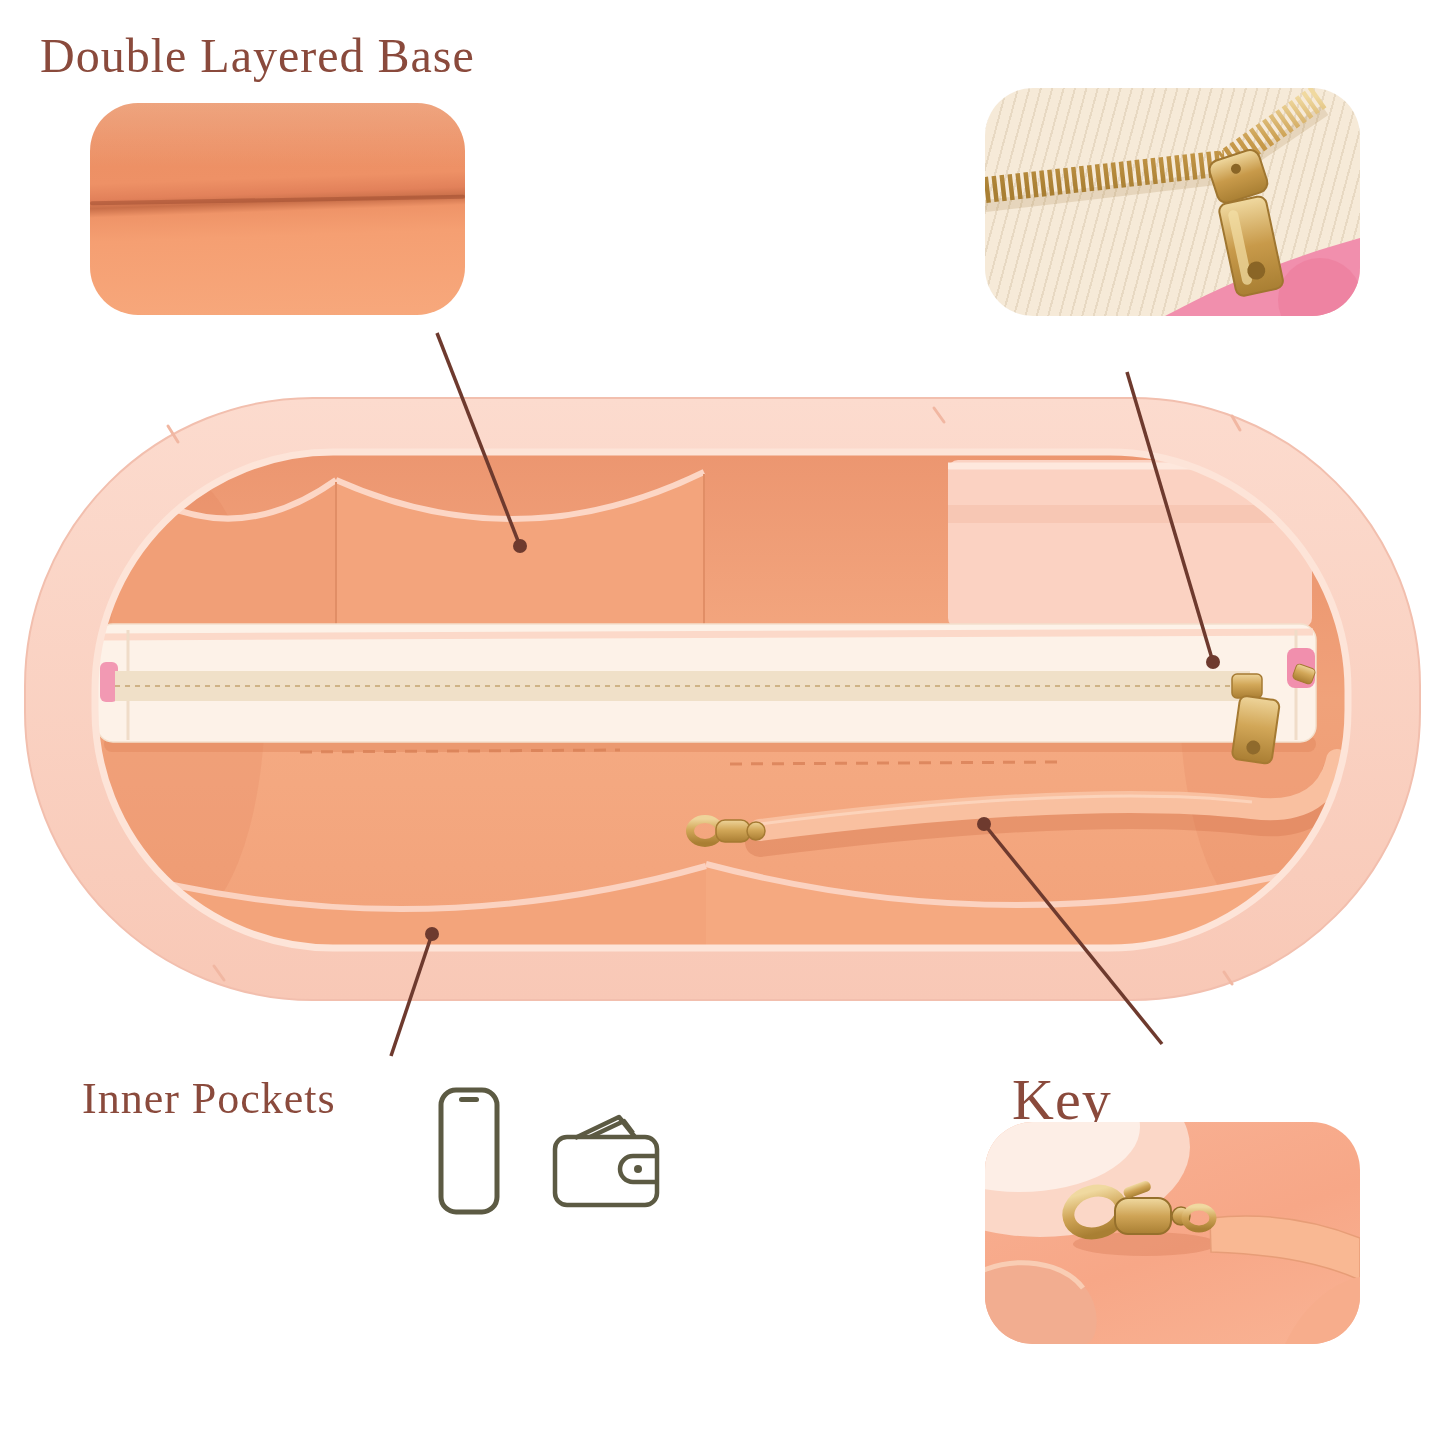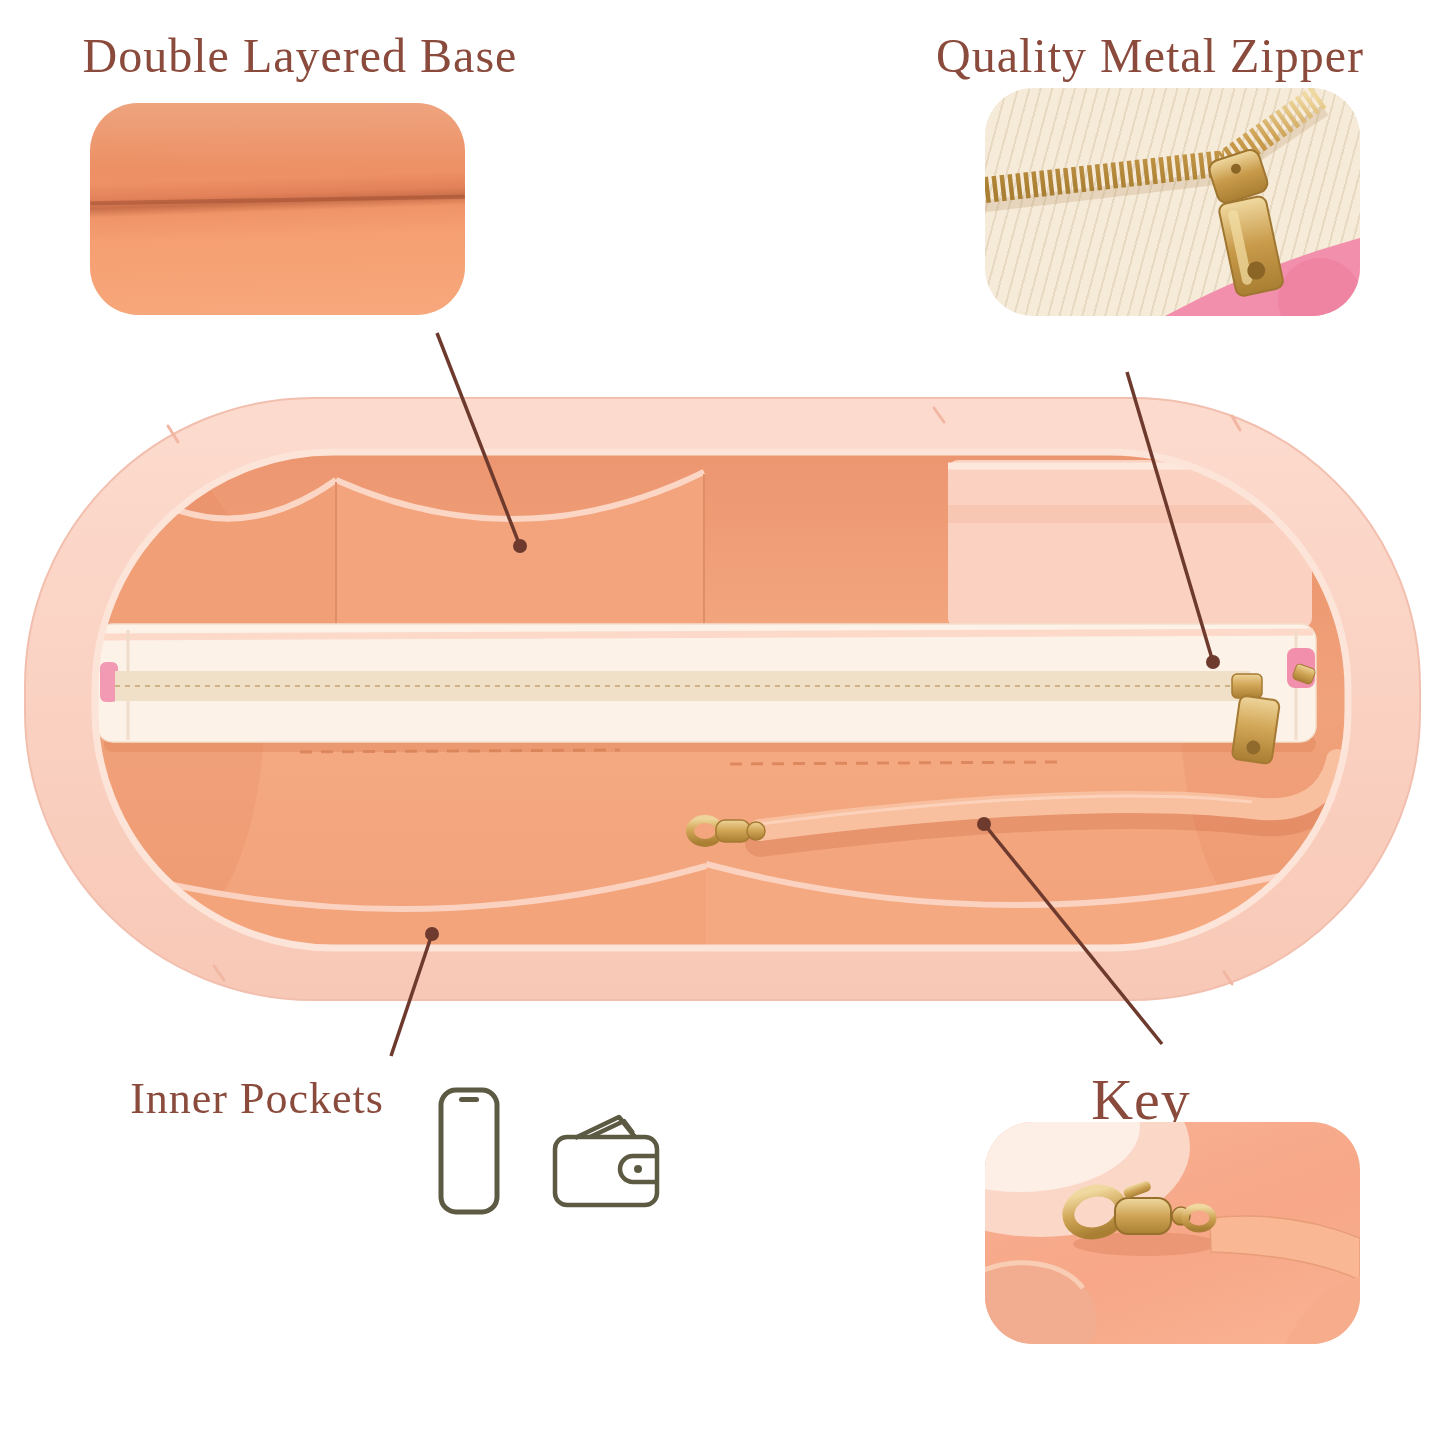--- a/index.html
+++ b/index.html
@@ -1,21 +1,21 @@
 <!DOCTYPE html>
 <html><head>
 <meta charset="utf-8">
 <style>
   html,body{margin:0;padding:0;background:#ffffff;}
   .canvas{
     position:relative;width:1445px;height:1445px;background:#ffffff;
     overflow:hidden;font-family:"Liberation Serif", serif;
   }
   .label{
-    position:absolute;color:#8a4a3c;text-align:center;
+    position:absolute;color:#8a4a3c;
     letter-spacing:1px;line-height:1.15;font-weight:400;
   }
   .label-base{left:40px;top:28px;width:520px;font-size:48px;}
   .label-zipper{left:905px;top:28px;width:490px;font-size:48px;}
   .label-pockets{left:82px;top:1068px;width:350px;font-size:44px;line-height:1.42;}
   .label-keychain{left:1012px;top:1043px;width:258px;font-size:58px;margin-top:24px;}
   .crop{position:absolute;border-radius:48px;overflow:hidden;}
   .crop-base{
     left:90px;top:103px;width:375px;height:212px;
     background:linear-gradient(178deg,
@@ -160,21 +160,20 @@
     <g fill="#6e3a2e">
       <circle cx="520" cy="546" r="7"></circle>
       <circle cx="1213" cy="662" r="7"></circle>
       <circle cx="432" cy="934" r="7"></circle>
       <circle cx="984" cy="824" r="7"></circle>
     </g>
   </svg>
 
   <div class="label label-base">Double Layered Base</div>
 
-  <div class="label label-zipper">Quality Metal Zipper</div>
 
   <div class="label label-pockets">
     <div>Inner Pockets</div>
   </div>
 
   <div class="label label-keychain">Key Chain</div>
 
   <div class="crop crop-base">
     <div class="sheen"></div>
     <div class="seam"></div>

